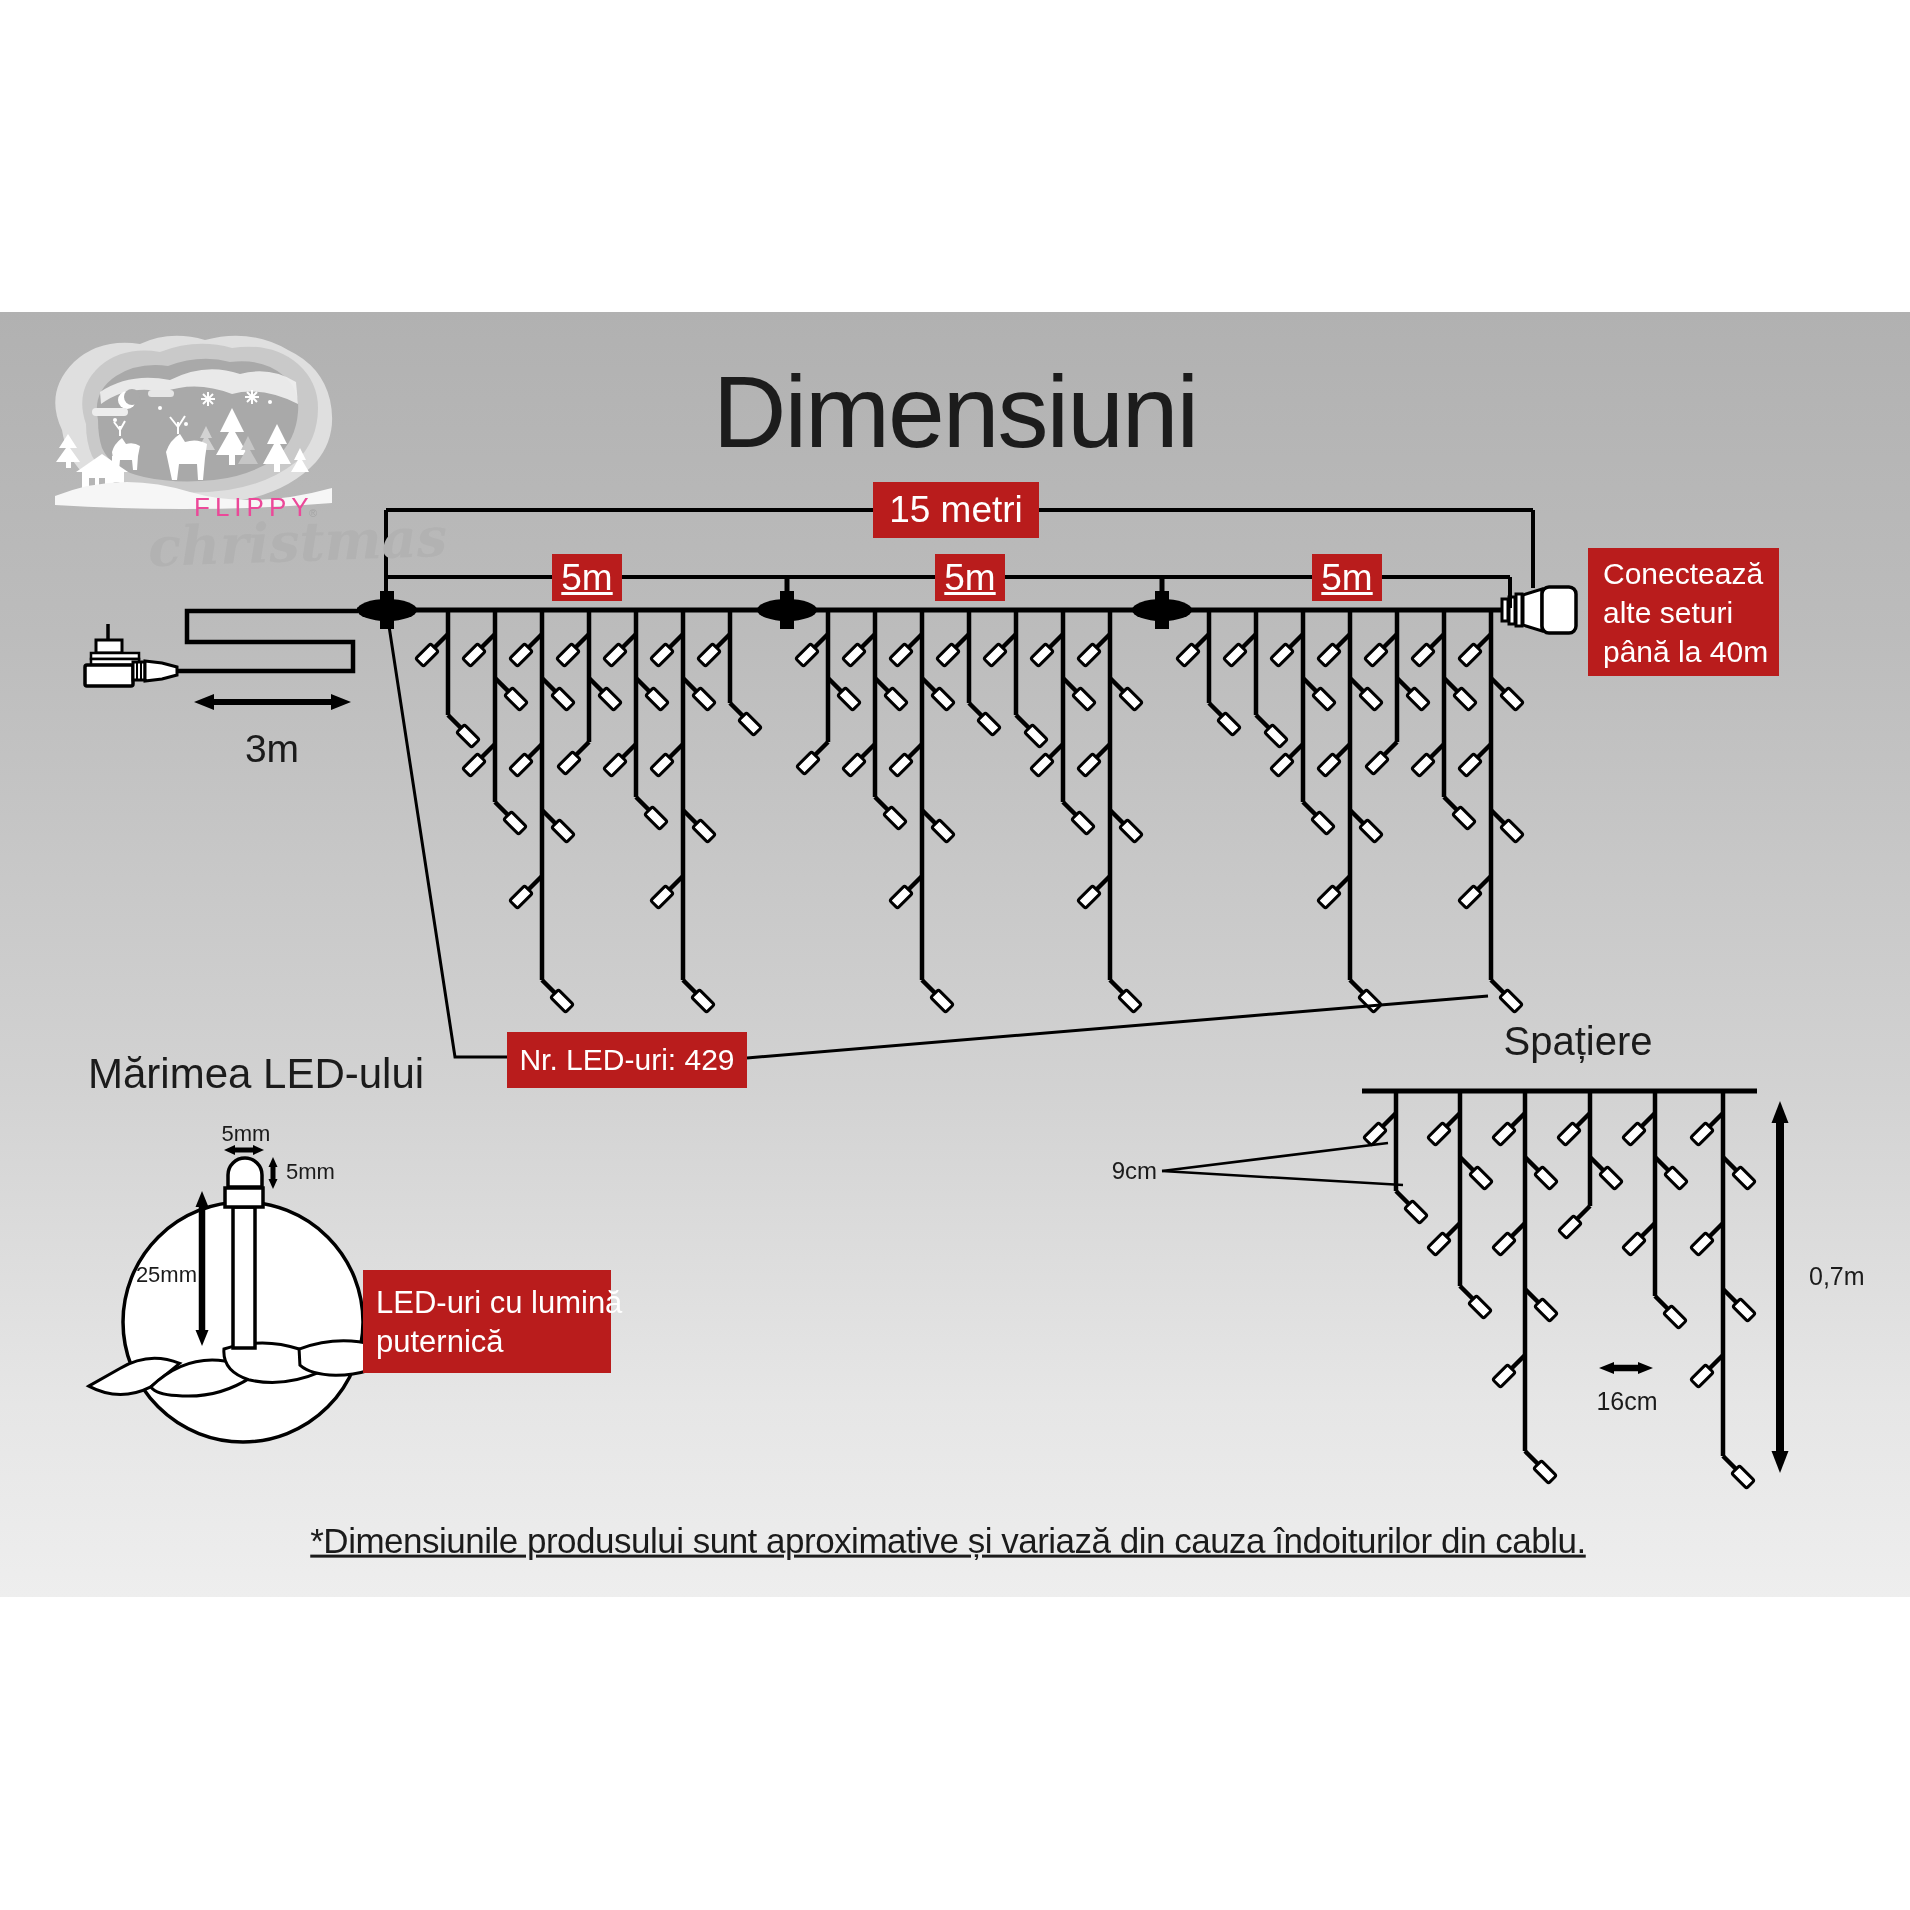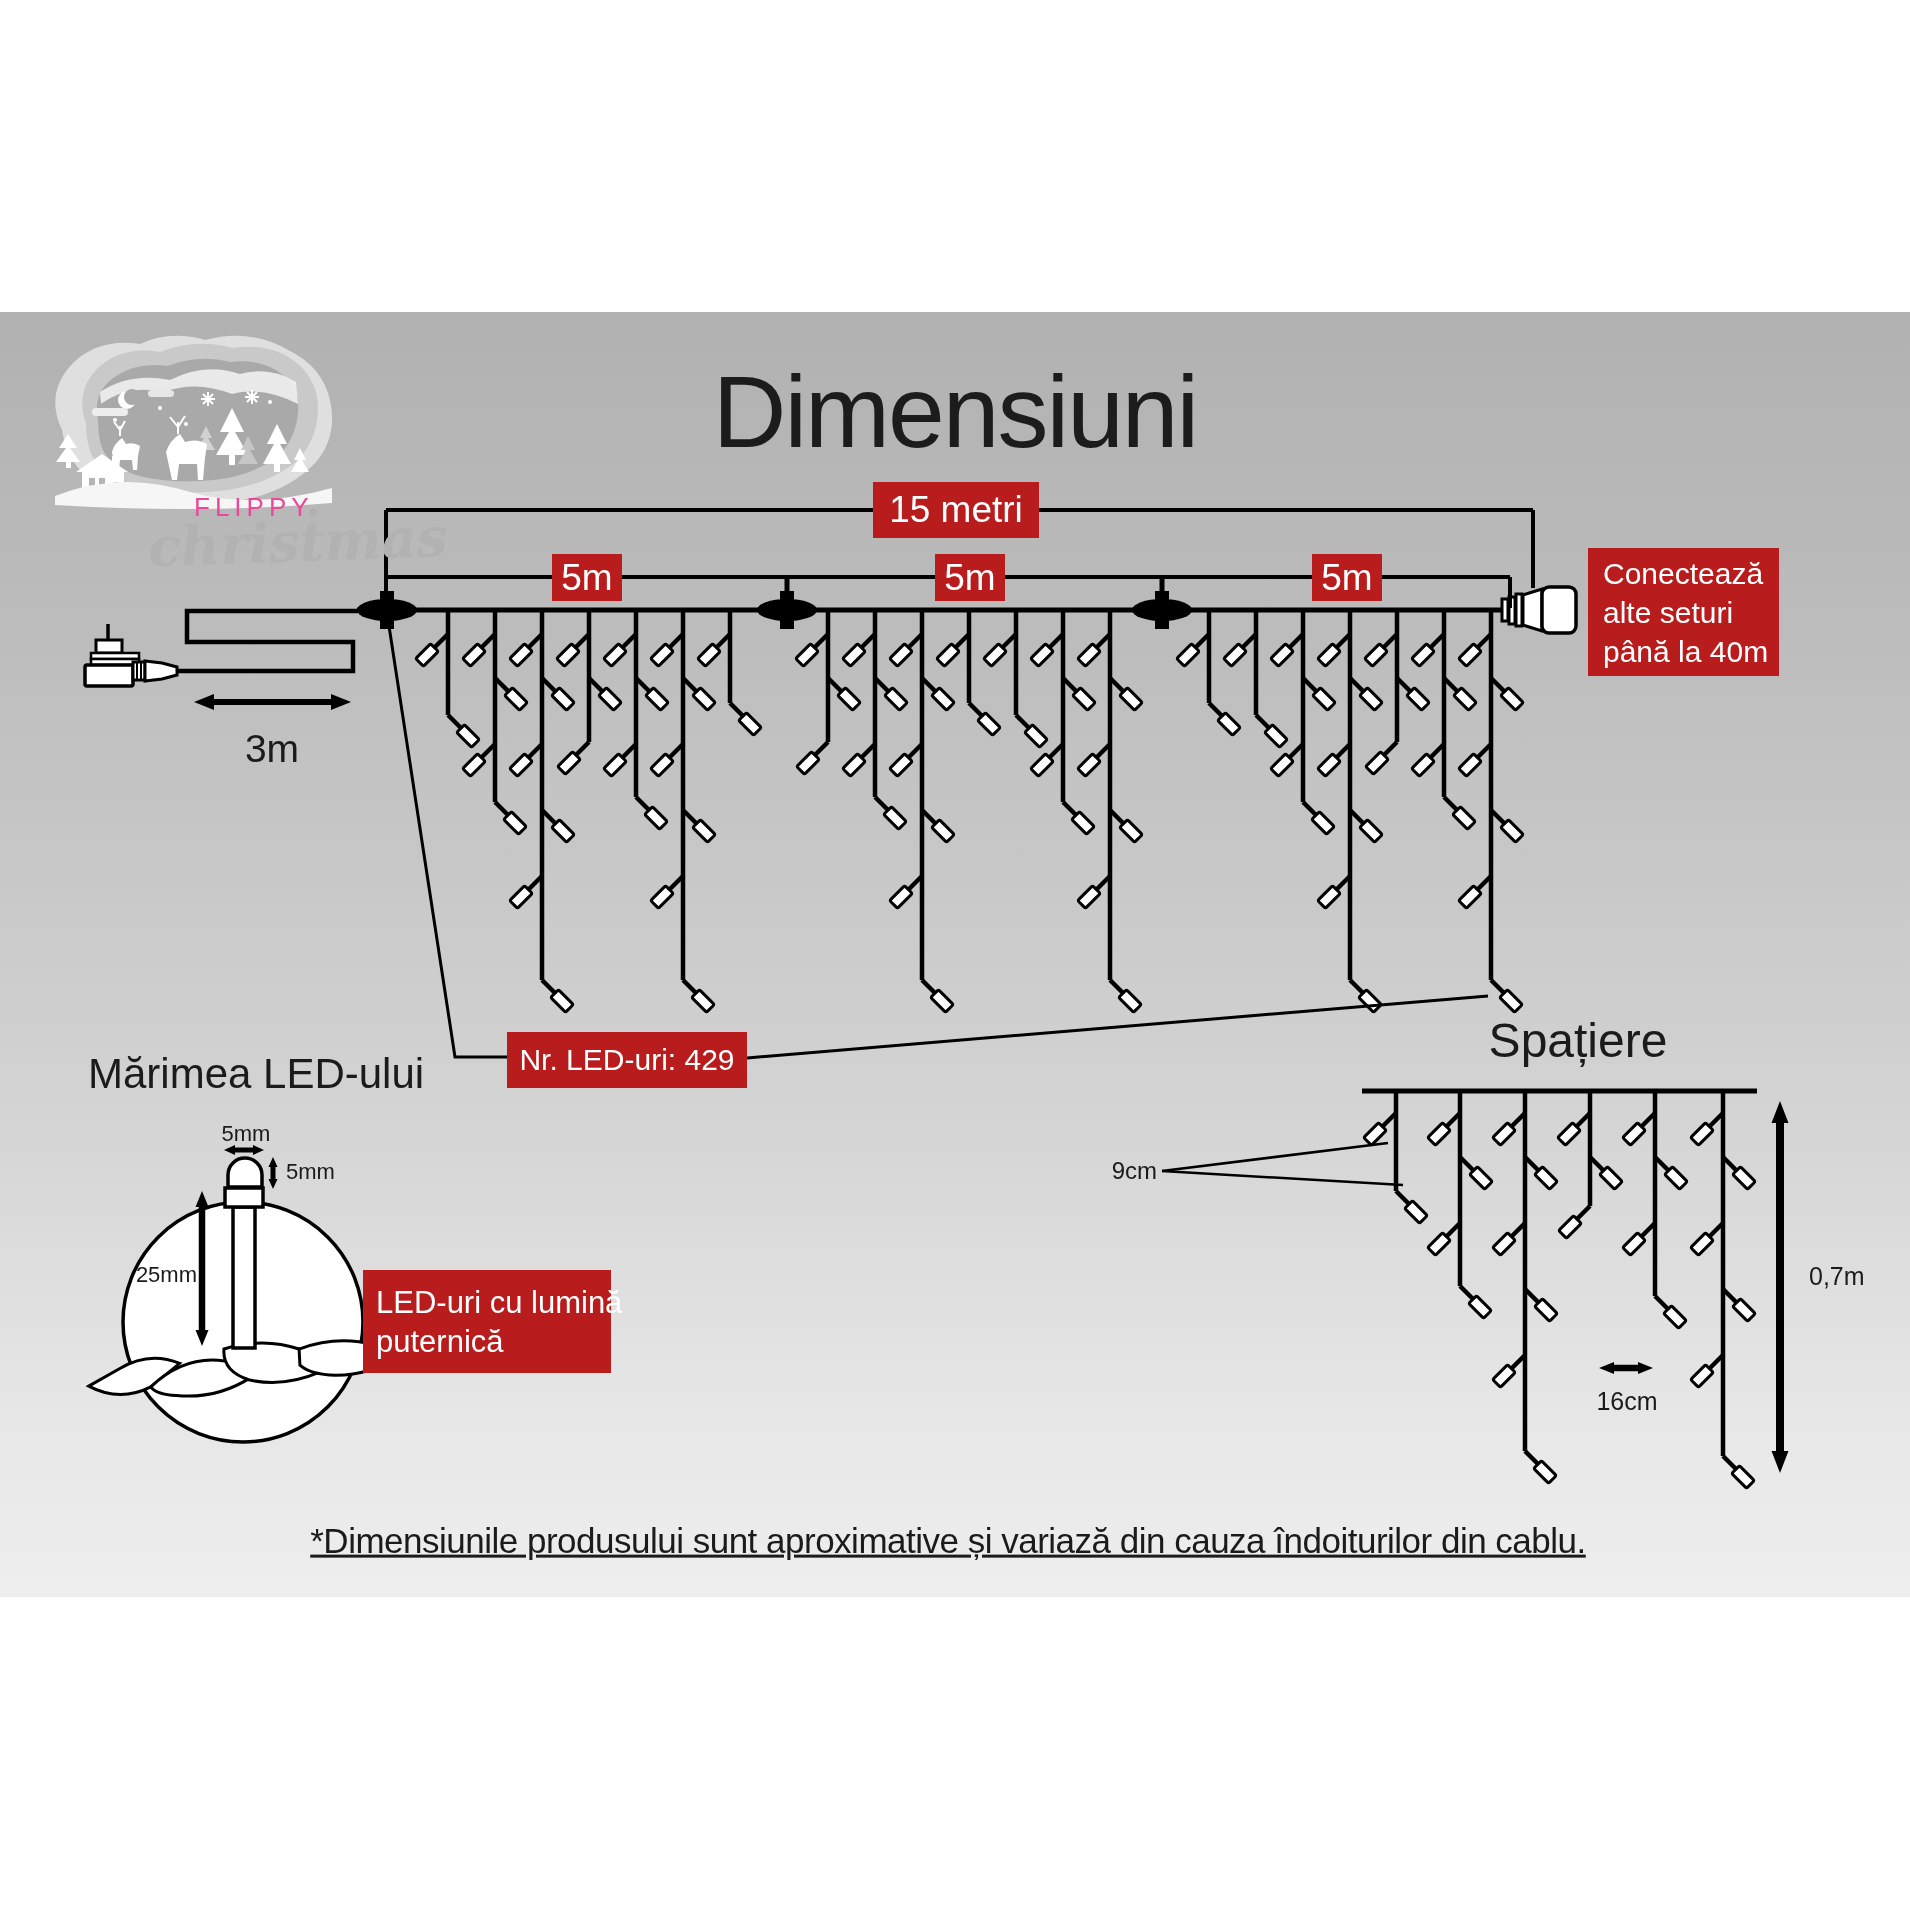--- a/index.html
+++ b/index.html
@@ -10,28 +10,28 @@
   svg{position:absolute;left:0;top:0;}
   .lbl{position:absolute;color:#1b1b1b;white-space:nowrap;line-height:1.05;}
   .center{transform:translate(-50%,-50%);}
   .rightal{transform:translate(-100%,-50%);}
   .vcenter{transform:translate(0,-50%);}
   .blackbox{position:absolute;background:#b91c1c;color:#ffffff;display:flex;
             align-items:center;justify-content:center;white-space:nowrap;}
   .blackbox.colbox{flex-direction:column;align-items:flex-start;justify-content:center;}
   #title{font-size:102px;letter-spacing:-2px;color:#1c1c1c;}
   #len15{left:873px;top:482px;width:166px;height:56px;font-size:37px;}
-  .seg5{width:70px;height:47px;font-size:37px;top:554px;}
+  .seg5{width:70px;height:47px;font-size:37px;top:554px;text-decoration:underline;}
   #connectbox{left:1588px;top:548px;width:191px;height:128px;font-size:30px;line-height:39px;padding-left:15px;box-sizing:border-box;}
   #nrled{left:507px;top:1032px;width:240px;height:56px;font-size:30px;}
   #len3m{font-size:39px;}
   #marimea{left:88px;top:1052px;font-size:42px;}
   #mm5top,#mm5right,#mm25{font-size:22px;}
   #ledbox{left:363px;top:1270px;width:248px;height:103px;font-size:31px;line-height:39px;padding-left:13px;box-sizing:border-box;}
-  #spatiere{font-size:48px;}
+  #spatiere{font-size:40px;}
   #cm9{font-size:24px;}
   #cm16,#m07{font-size:25px;}
   #footer{font-size:35px;letter-spacing:-0.5px;color:#1b1b1b;text-decoration:underline;}
   #brandname{left:194px;top:494px;font-size:26px;letter-spacing:5px;color:#ec4899;}
   #brandreg{left:309px;top:508px;font-size:11px;color:#a4a4a4;}
   #brandscript{left:148px;top:514px;font-size:54px;color:#b2b2b2;
                font-family:"DejaVu Serif", serif;font-style:italic;font-weight:600;transform:rotate(-2deg);}
 </style>
 </head>
 <body>

